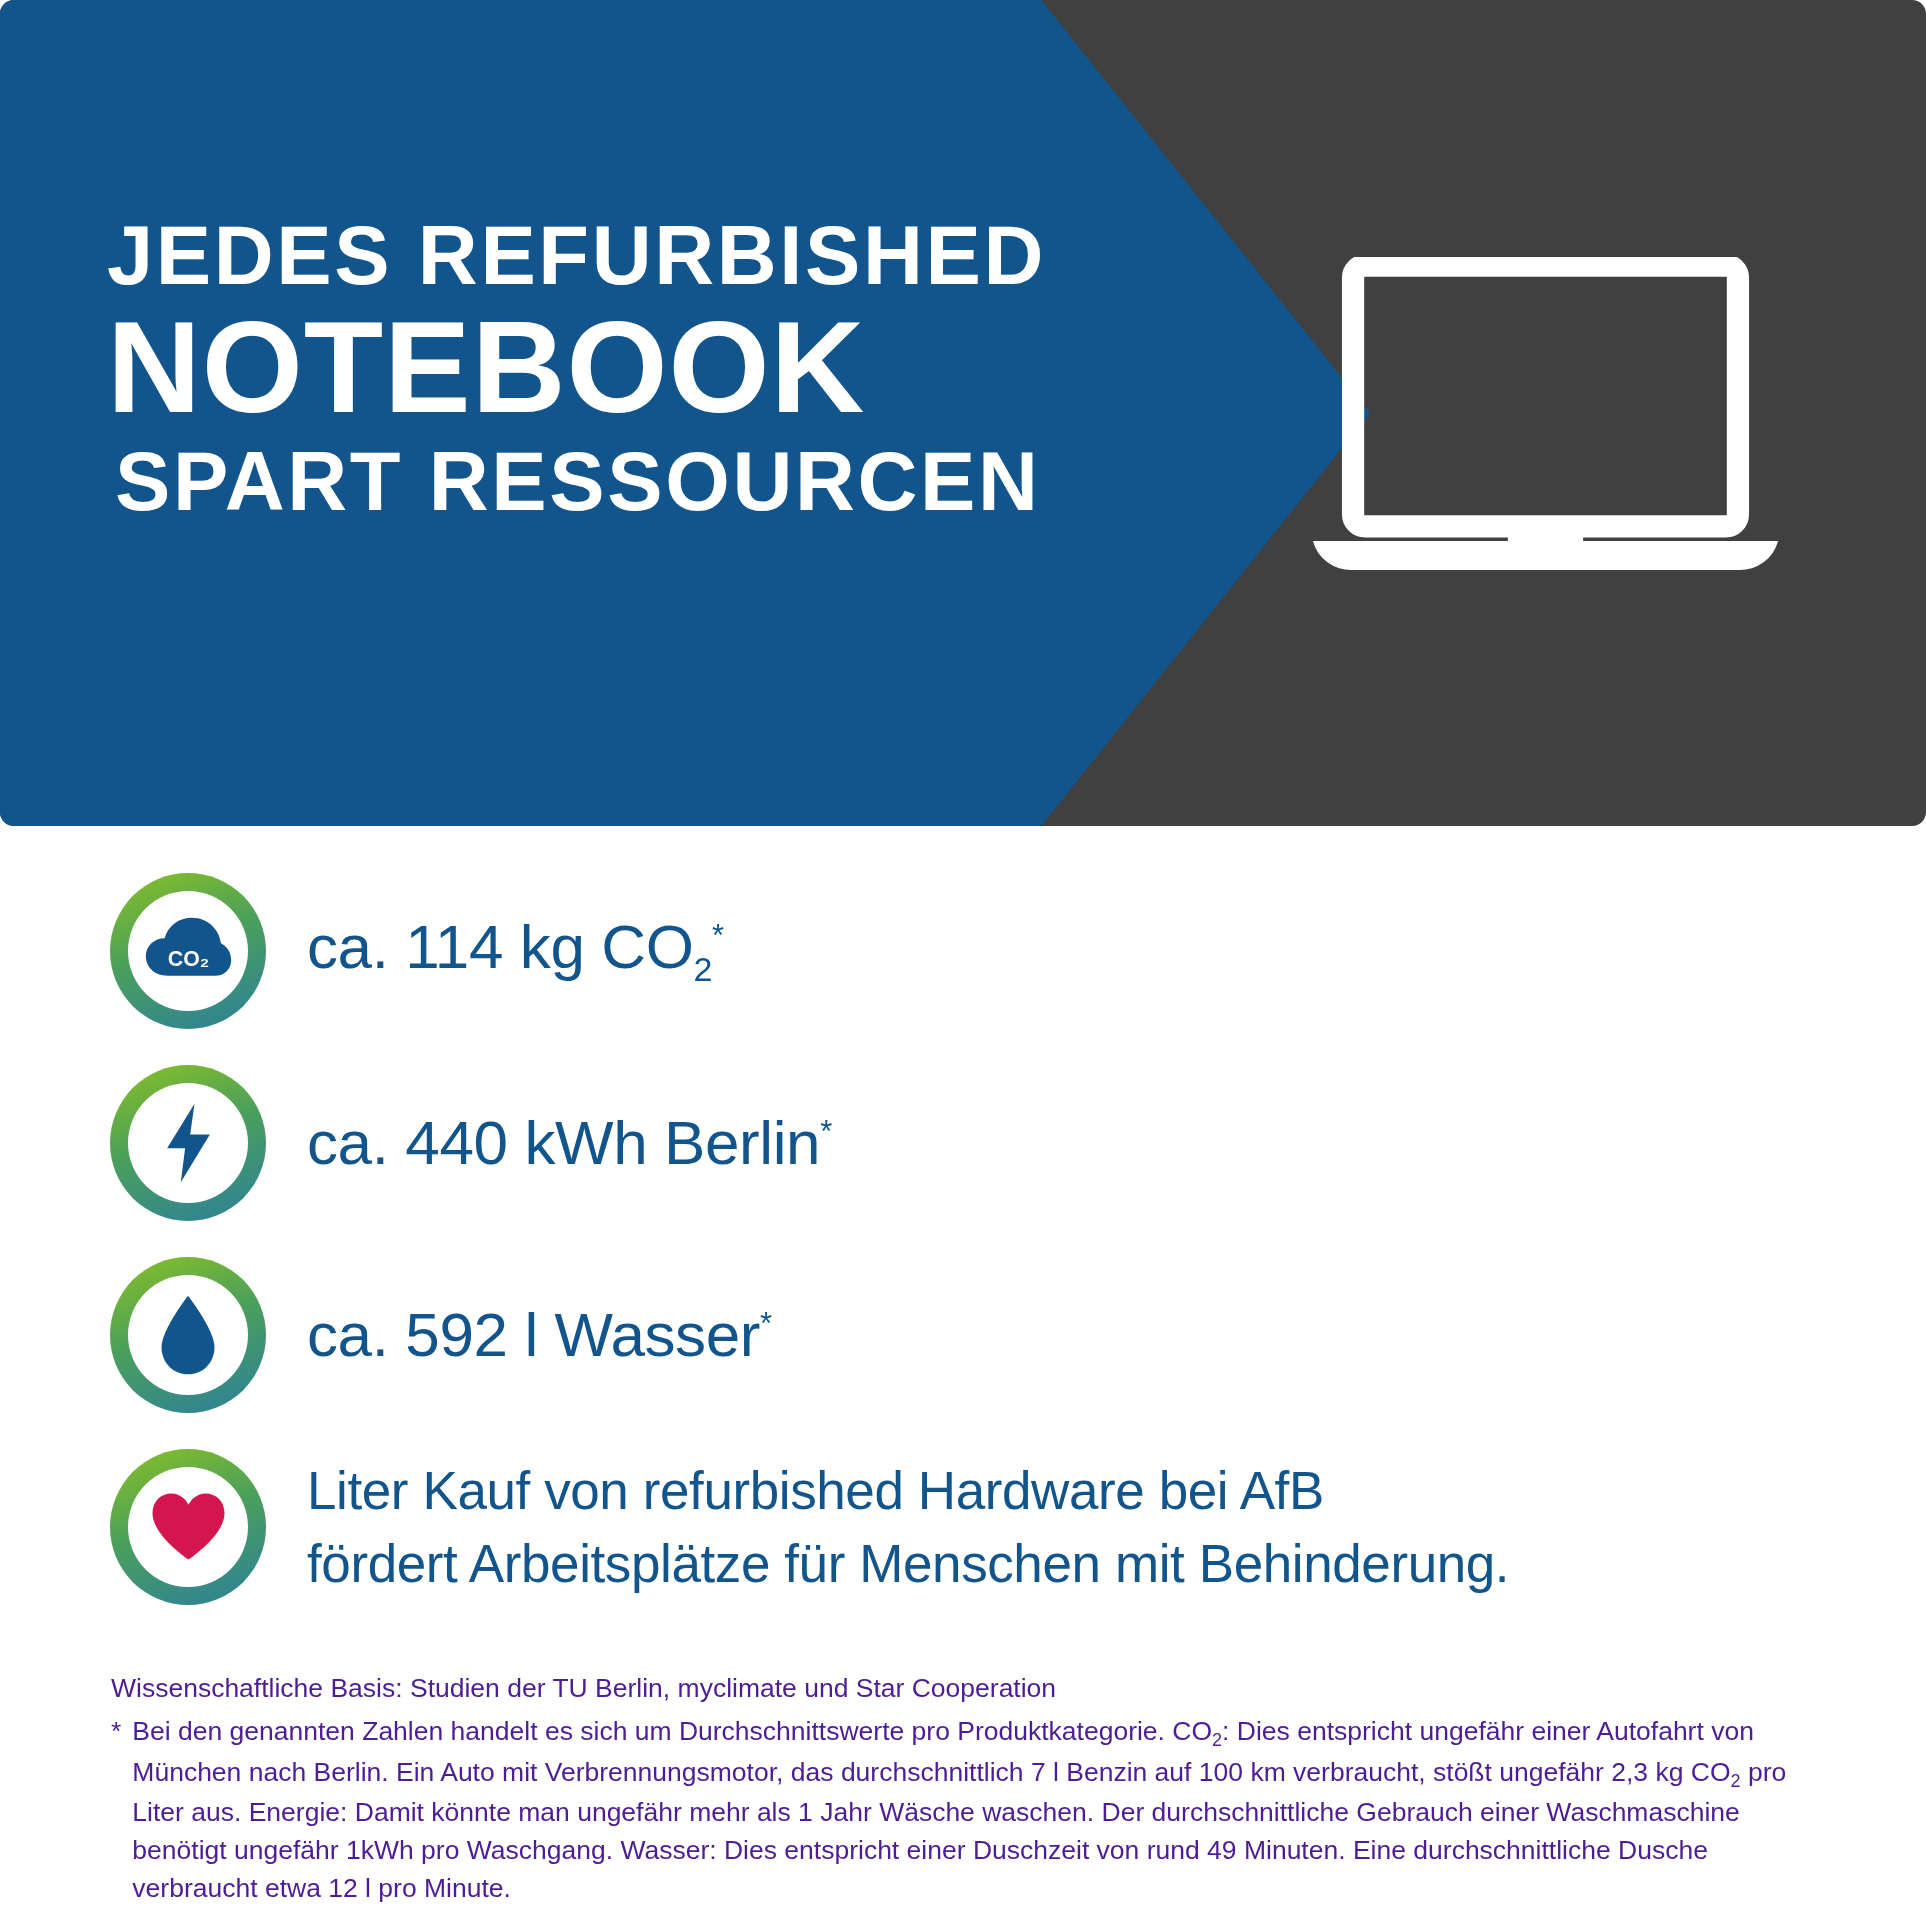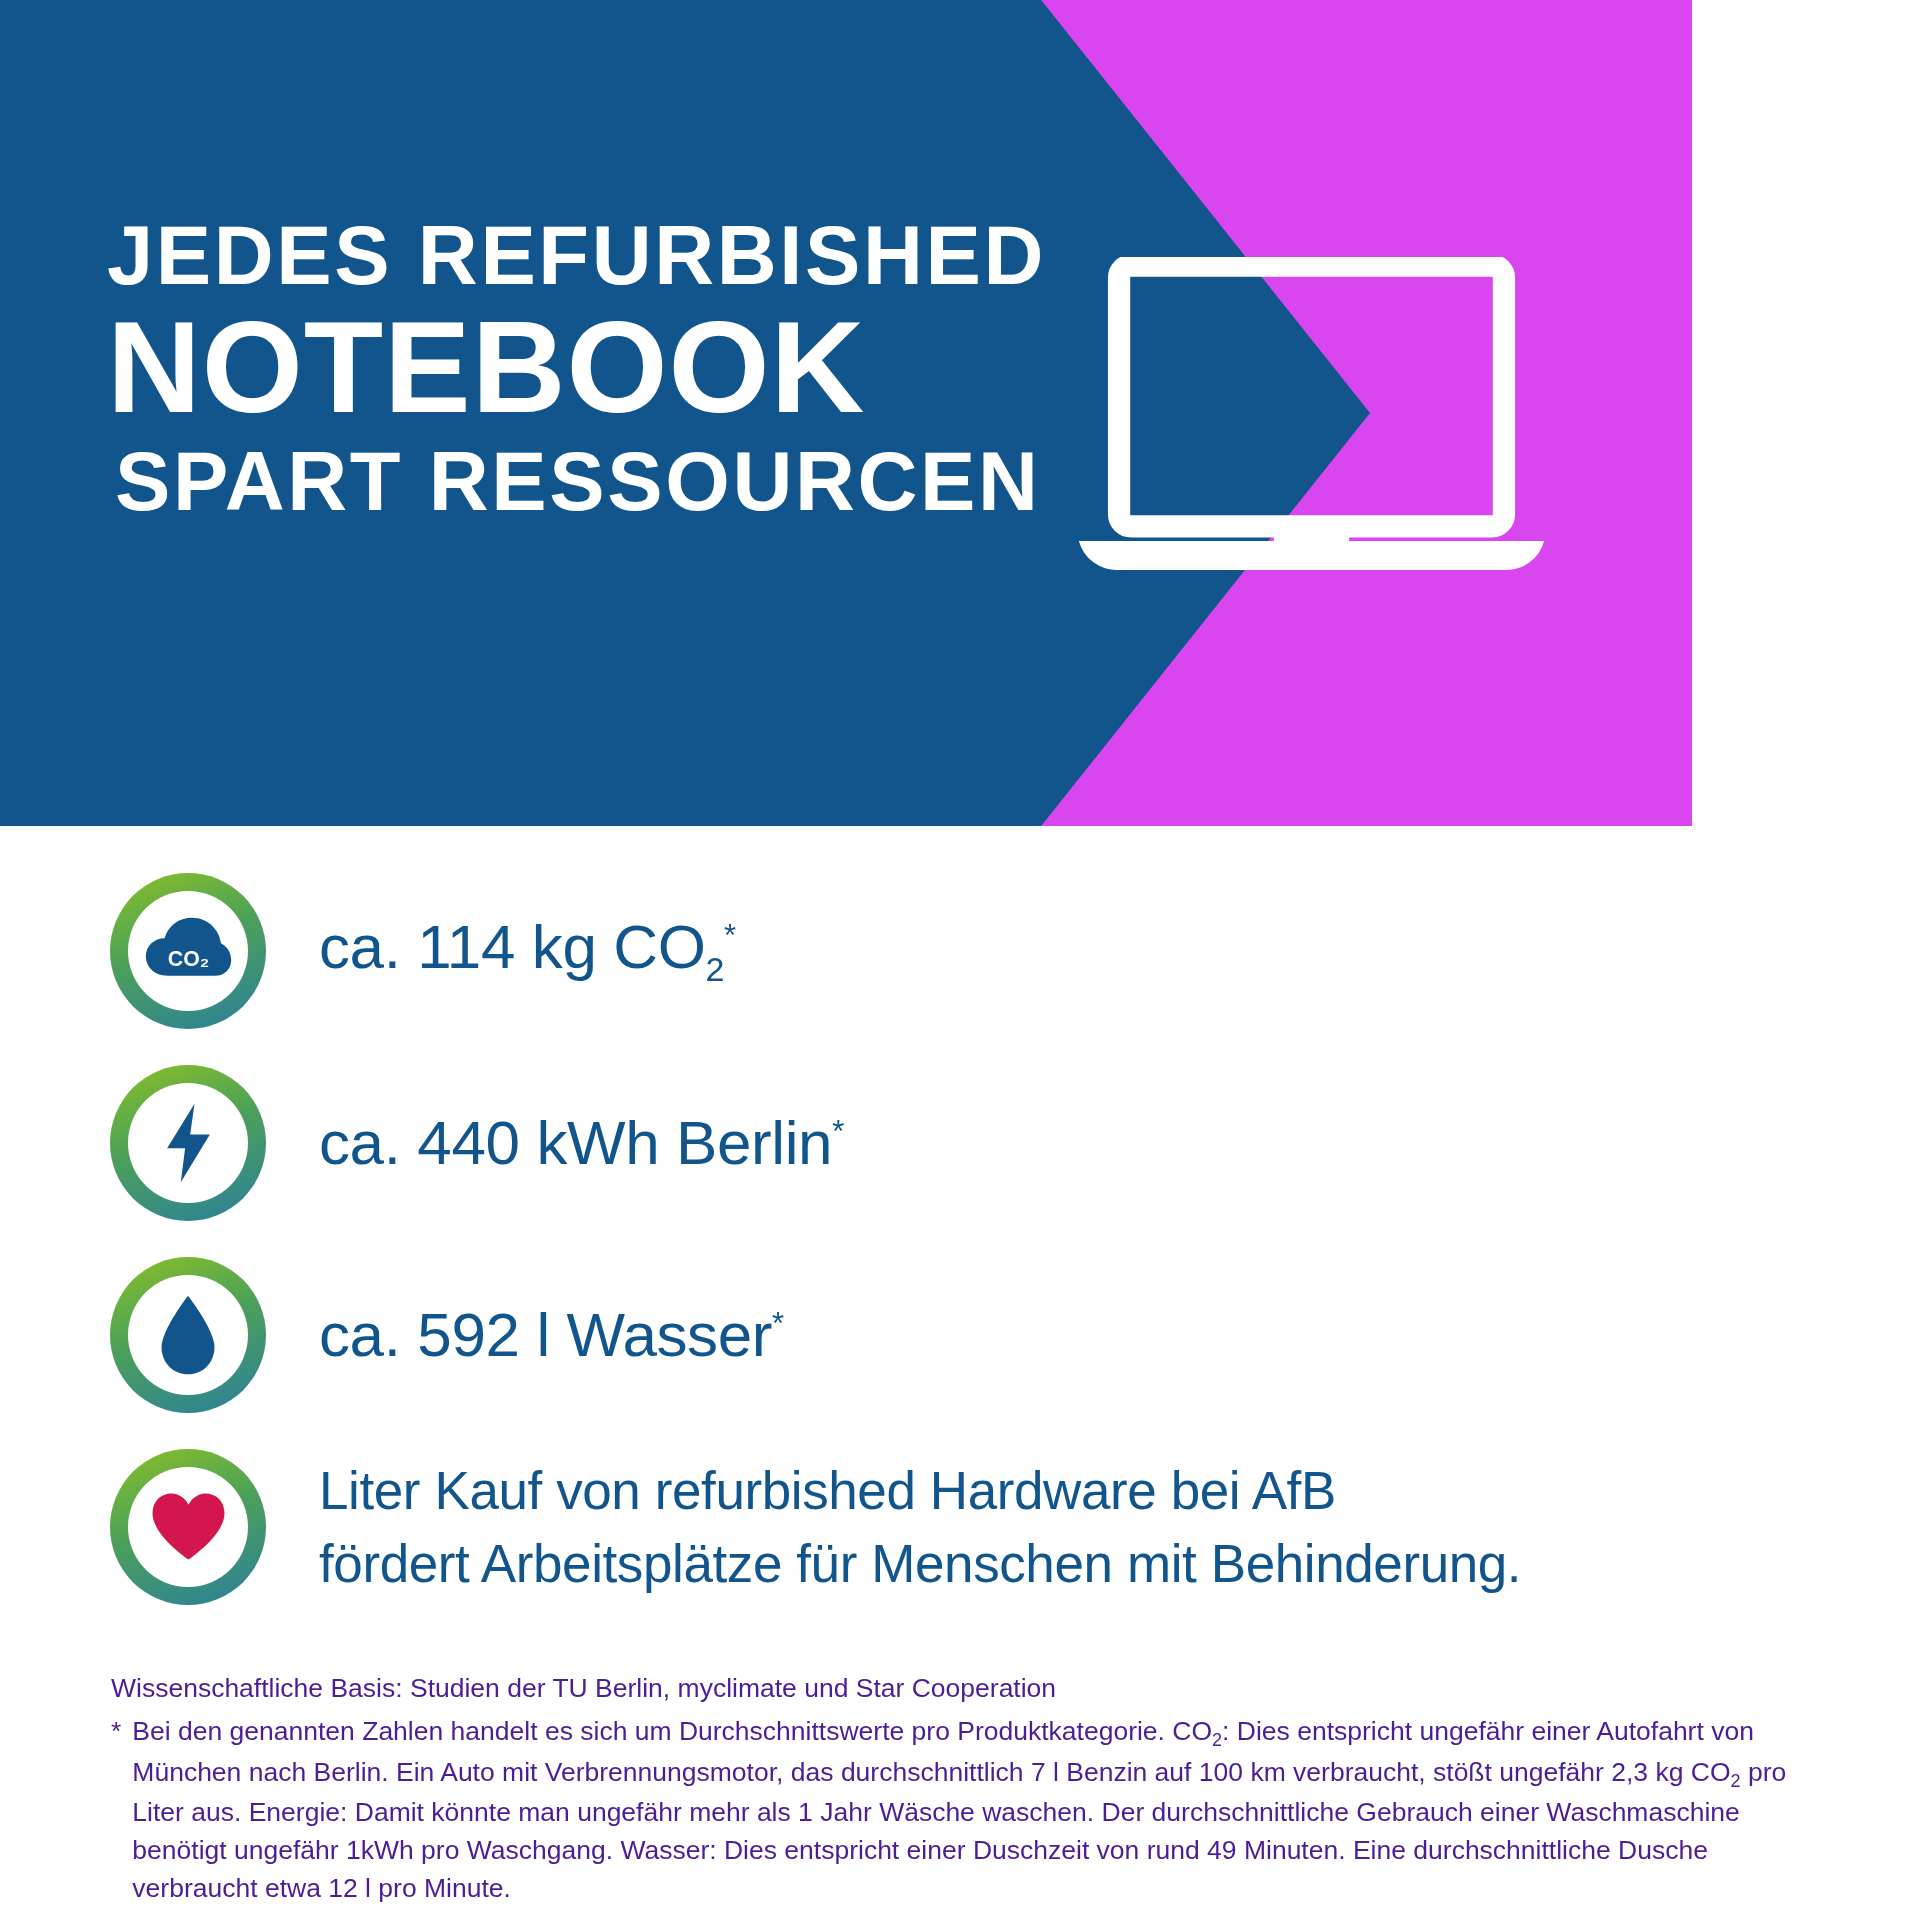--- a/index.html
+++ b/index.html
@@ -11,24 +11,25 @@
     width: 1926px;
     height: 1926px;
     font-family: "Liberation Sans", sans-serif;
     overflow: hidden;
     position: relative;
   }
 
   
   .header {
     position: relative;
-    width: 1692px;
+    width: 1926px;
     height: 826px;
-    background: #d946ef; 
+    background: #404040; 
     overflow: hidden;
+    border-radius: 14px;
   }
   .header-blue {
     position: absolute;
     left: 0;
     top: 0;
     width: 1370px;
     height: 826px;
     background: #12558c;
     
     clip-path: polygon(0 0, 76% 0, 100% 50%, 76% 100%, 0 100%);
@@ -76,21 +77,20 @@
   
   .stats {
     position: relative;
     padding: 47px 0 0 0;
   }
   .stat-row {
     display: flex;
     align-items: center;
     margin-bottom: 36px;
     padding-left: 110px;
-    gap: 12px;
   }
   .badge {
     width: 156px;
     height: 156px;
     flex: 0 0 156px;
     border-radius: 50%;
     background: linear-gradient(160deg, #8cc125 0%, #4ba05a 45%, #2b7f9c 100%);
     display: flex;
     align-items: center;
     justify-content: center;

